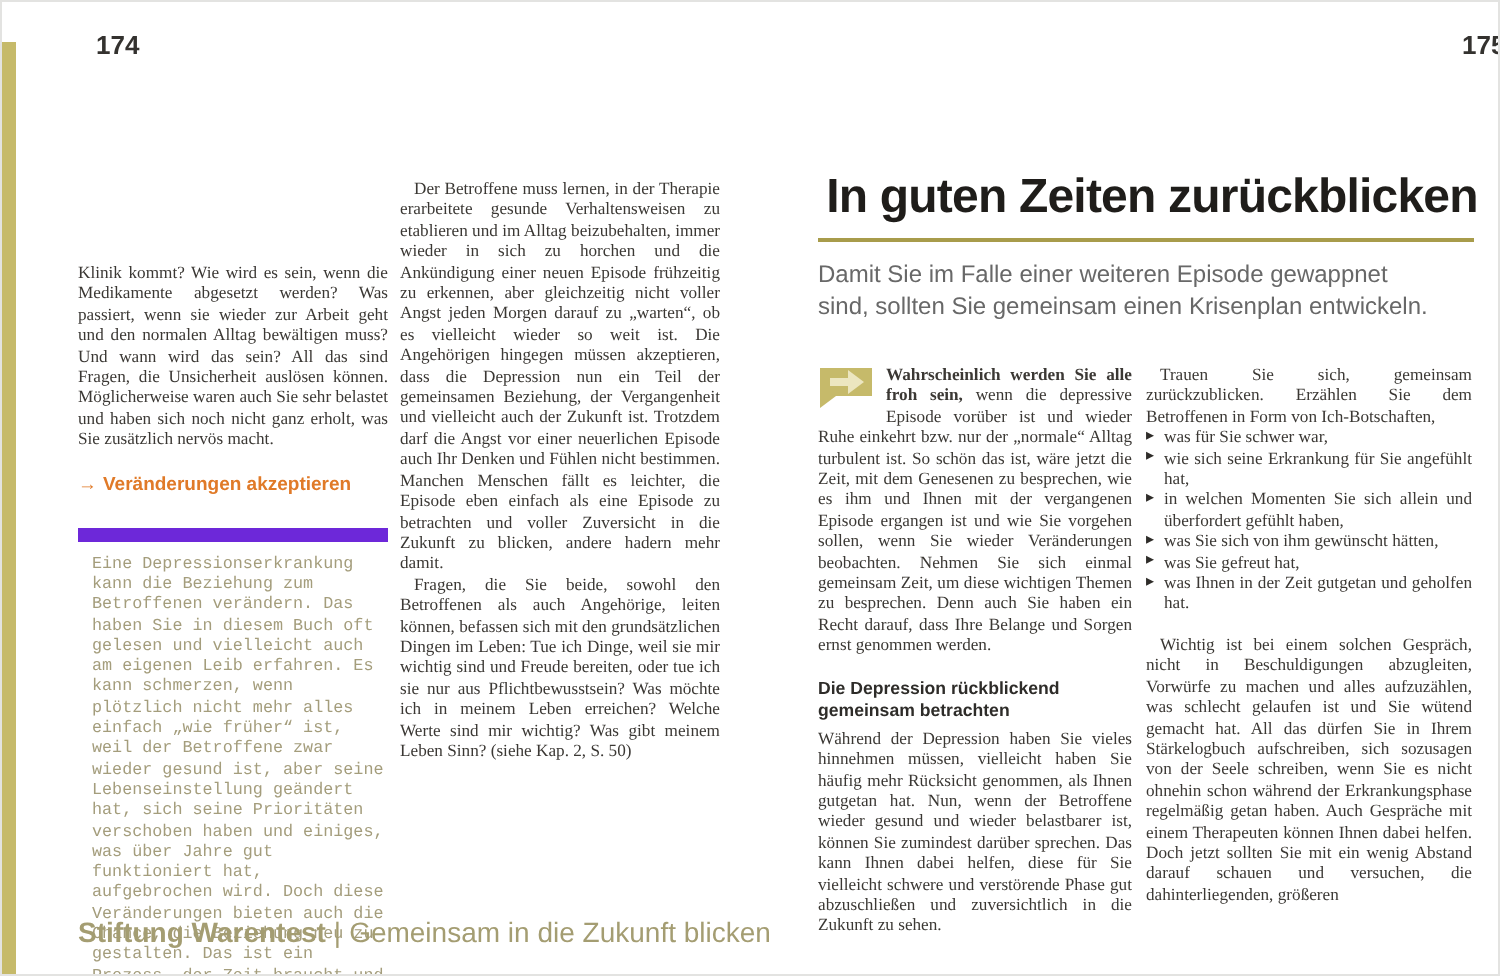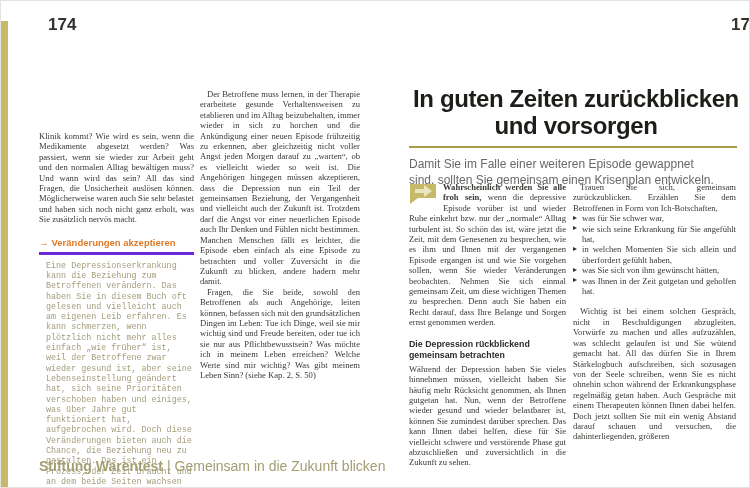--- a/index.html
+++ b/index.html
@@ -10,21 +10,21 @@
     border:1px solid #e3e3e1;
     overflow:hidden;
     font-family:"Liberation Sans", sans-serif;
     color:var(--body_text,#3b3834);
     -webkit-font-smoothing:antialiased;
   }
 
   .page-num {
     position:absolute; top:14px;
     font-family:"Liberation Sans",sans-serif;
-    font-weight:bold; font-size:17px; color:#34322f;
+    font-weight:bold; font-size:13px; color:#34322f;
   }
   #pn-left { left:47px; }
   #pn-right { left:730px; }
 
   .edge-tab {
     position:absolute; left:0; top:20px; width:7px; height:468px;
     background:var(--accent_olive,#c6ba6a);
   }
 
   .col { position:absolute; }
@@ -37,22 +37,22 @@
   .indent { text-indent:7px; }
 
   #l-col1 { left:38px; top:88px; width:155px;margin-top:42px; }
   #l-col2 { left:199px; top:88px; width:160px; }
 
   .sidebar { margin-top:12px; }
   .sidebar-head {
     font-family:"Liberation Sans",sans-serif;
     font-weight:bold; font-size:9.5px;
     color:var(--accent_orange,#e07a28);
-    padding-bottom:4px; margin-bottom:6px;
-    border-bottom:3px solid #6d28d9;
+    padding-bottom:16px; margin-bottom:6px;
+    border-bottom:7px solid #6d28d9;
   }
   .sidebar-head .arr { font-weight:normal; margin-right:3px; }
   .sidebar-body {
     font-family:Liberation Mono, monospace;
     font-size:8.4px; line-height:10.3px;
     color:var(--sidebar_text,#a49d7c);
     padding-left:7px; text-align:left;
     hyphens:auto;
   }
 
@@ -125,21 +125,20 @@
   <p class="serif indent">Fragen, die Sie beide, sowohl den Betroffenen als auch Angehörige, leiten können, befassen sich mit den grundsätzlichen Dingen im Leben: Tue ich Dinge, weil sie mir wichtig sind und Freude bereiten, oder tue ich sie nur aus Pflichtbewusstsein? Was möchte ich in meinem Leben erreichen? Welche Werte sind mir wichtig? Was gibt meinem Leben Sinn? (siehe Kap. 2, S. 50)</p>
 </div>
 
 <div class="footer">
   <span class="pub">Stiftung Warentest</span><span class="sep">|</span><span>Gemeinsam in die Zukunft blicken</span>
 </div>
 
 <div id="r-head">
   <h1>
     <div>In guten Zeiten zurückblicken</div>
-    <div>und vorsorgen</div>
   </h1>
   <div class="rule"></div>
   <p class="subtitle">Damit Sie im Falle einer weiteren Episode gewappnet sind, sollten Sie gemeinsam einen Krisenplan entwickeln.</p>
 </div>
 
 <div class="col" id="r-col1">
   <p class="serif">
     <svg class="bubble" viewBox="0 0 28 22" xmlns="http://www.w3.org/2000/svg">
       <path d="M1 1 h26 v14 h-18 l-8 6 z" fill="var(--accent_olive,#c6ba6a)"></path>
       <path d="M6 9.5 h9 v-4 l8 6 -8 6 v-4 h-9 z" fill="var(--icon_arrow,#ece6c0)" transform="translate(0,-3.5)"></path>
@@ -149,16 +148,17 @@
   <p class="serif">Während der Depression haben Sie vieles hinnehmen müssen, vielleicht haben Sie häufig mehr Rücksicht genommen, als Ihnen gutgetan hat. Nun, wenn der Betroffene wieder gesund und wieder belastbarer ist, können Sie zumindest darüber sprechen. Das kann Ihnen dabei helfen, diese für Sie vielleicht schwere und verstörende Phase gut abzuschließen und zuversichtlich in die Zukunft zu sehen.</p>
 </div>
 
 <div class="col" id="r-col2">
   <p class="serif indent">Trauen Sie sich, gemeinsam zurückzublicken. Erzählen Sie dem Betroffenen in Form von Ich-Botschaften,</p>
   <ul class="bullets serif">
     <li>was für Sie schwer war,</li>
     <li>wie sich seine Erkrankung für Sie angefühlt hat,</li>
     <li>in welchen Momenten Sie sich allein und überfordert gefühlt haben,</li>
     <li>was Sie sich von ihm gewünscht hätten,</li>
+    <li>was Sie gefreut hat,</li>
     <li>was Ihnen in der Zeit gutgetan und geholfen hat.</li>
   </ul>
   <p class="serif indent gap-top">Wichtig ist bei einem solchen Gespräch, nicht in Beschuldigungen abzugleiten, Vorwürfe zu machen und alles aufzuzählen, was schlecht gelaufen ist und Sie wütend gemacht hat. All das dürfen Sie in Ihrem Stärkelogbuch aufschreiben, sich sozusagen von der Seele schreiben, wenn Sie es nicht ohnehin schon während der Erkrankungsphase regelmäßig getan haben. Auch Gespräche mit einem Therapeuten können Ihnen dabei helfen. Doch jetzt sollten Sie mit ein wenig Abstand darauf schauen und versuchen, die dahinterliegenden, größeren</p>
 </div>
 
 </body></html>

